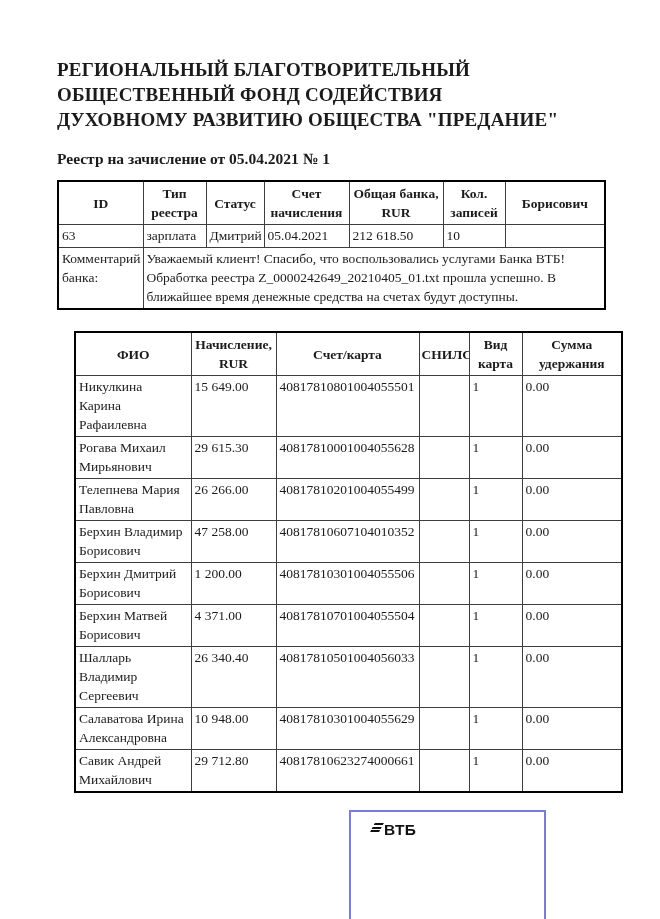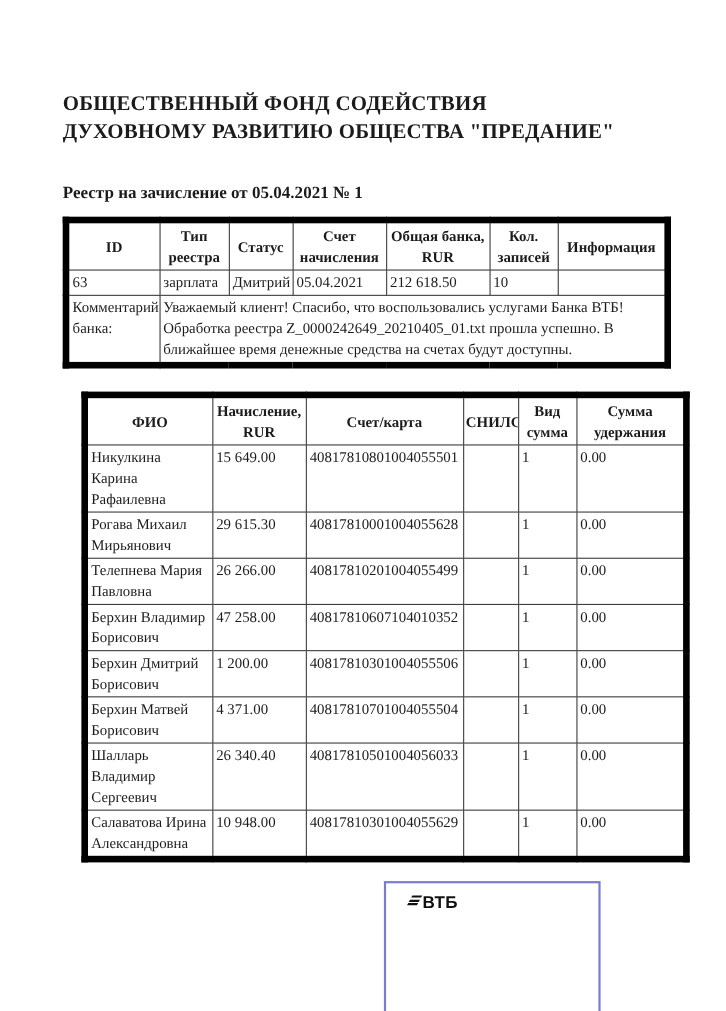--- a/index.html
+++ b/index.html
@@ -17,36 +17,36 @@
     padding: 57px 56px 0 57px;
   }
   .doc-title {
     margin: 0;
     font-size: 19px;
     line-height: 25px;
     font-weight: bold;
     letter-spacing: 0.2px;
   }
   .registry-subtitle {
-    margin: 34px 0 0 0;
+    margin: 17px 0 0 0;
     font-size: 15.5px;
     line-height: 20px;
     font-weight: bold;
   }
   .file-line {
     margin: 17px 0 0 0;
     font-size: 12.5px;
     line-height: 16px;
     font-weight: bold;
   }
   table {
     border-collapse: collapse;
     table-layout: fixed;
     width: 547px;
-    border: 6px solid #000000;
+    border: 2px solid #000000;
   }
   .registry-table { margin-top: 11px; }
   .employees-table { margin-top: 21px; margin-left: 17px; }
   th, td {
     border: 1px solid #3d3d3d;
     font-size: 13.5px;
     line-height: 19px;
     padding: 1px 3px 2px 3px;
     overflow: hidden;
   }
@@ -95,21 +95,21 @@
     color: #101010;
     text-align: right;
   }
 </style>
 </head>
 <body>
 
 <div class="page">
 
   <h1 class="doc-title">
-    <br>
+    <span>РЕГИОНАЛЬНЫЙ БЛАГОТВОРИТЕЛЬНЫЙ</span><br>
     <span>ОБЩЕСТВЕННЫЙ ФОНД СОДЕЙСТВИЯ</span><br>
     <span>ДУХОВНОМУ РАЗВИТИЮ ОБЩЕСТВА "ПРЕДАНИЕ"</span>
   </h1>
 
   <p class="registry-subtitle">Реестр на зачисление от 05.04.2021 № 1</p>
 
 
   <table class="registry-table">
     <colgroup>
       <col style="width:85px">
@@ -121,21 +121,21 @@
       <col style="width:100px">
     </colgroup>
     <thead>
       <tr>
         <th>ID</th>
         <th>Тип реестра</th>
         <th>Статус</th>
         <th>Счет начисления</th>
         <th>Общая банка, RUR</th>
         <th>Кол. записей</th>
-        <th>Информация</th>
+        <th>Борисович</th>
       </tr>
     </thead>
     <tbody>
       <tr>
         <td>63</td>
         <td>зарплата</td>
         <td>Дмитрий</td>
         <td>05.04.2021</td>
         <td>212 618.50</td>
         <td>10</td>
@@ -156,21 +156,21 @@
       <col style="width:50px">
         <col style="width:53px">
         <col style="width:100px">
     </colgroup>
     <thead>
       <tr>
         <th>ФИО</th>
         <th>Начисление, RUR</th>
         <th>Счет/карта</th>
         <th>СНИЛС</th>
-        <th>Вид сумма</th>
+        <th>Вид карта</th>
         <th>Сумма удержания</th>
       </tr>
     </thead>
     <tbody>
 
 
         <tr>
           <td>Никулкина Карина Рафаилевна</td>
           <td>15 649.00</td>
           <td>40817810801004055501</td>
@@ -235,20 +235,28 @@
 
         <tr>
           <td>Салаватова Ирина Александровна</td>
           <td>10 948.00</td>
           <td>40817810301004055629</td>
           <td></td>
           <td>1</td>
           <td>0.00</td>
         </tr>
 
+        <tr>
+          <td>Савик Андрей Михайлович</td>
+          <td>29 712.80</td>
+          <td>40817810623274000661</td>
+          <td></td>
+          <td>1</td>
+          <td>0.00</td>
+        </tr>
       </tbody>
   </table>
 
   <div class="stamp">
     <div class="vtb-logo">
       <span class="vtb-stripes">
           <i></i>
           <i></i>
           <i></i>
         </span>

